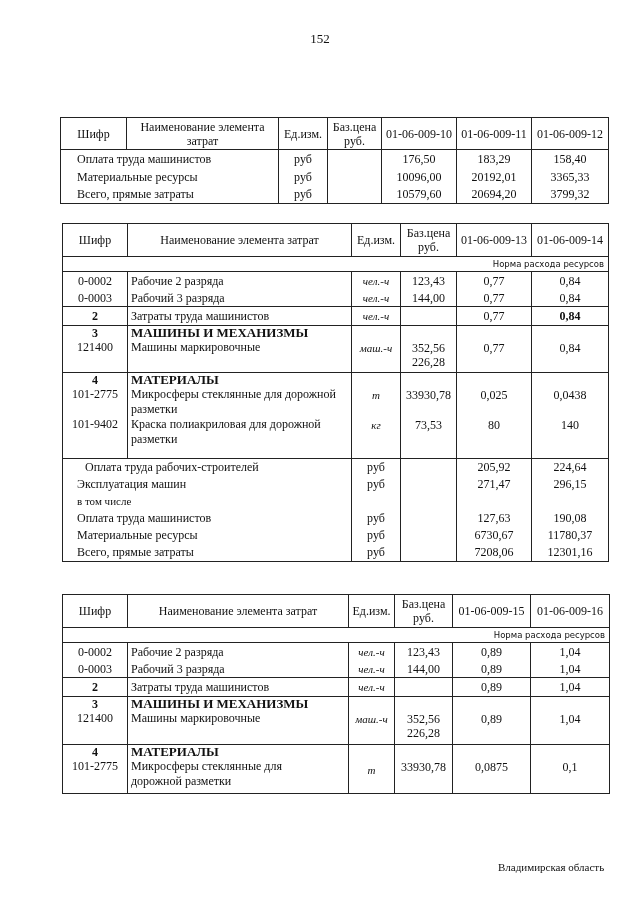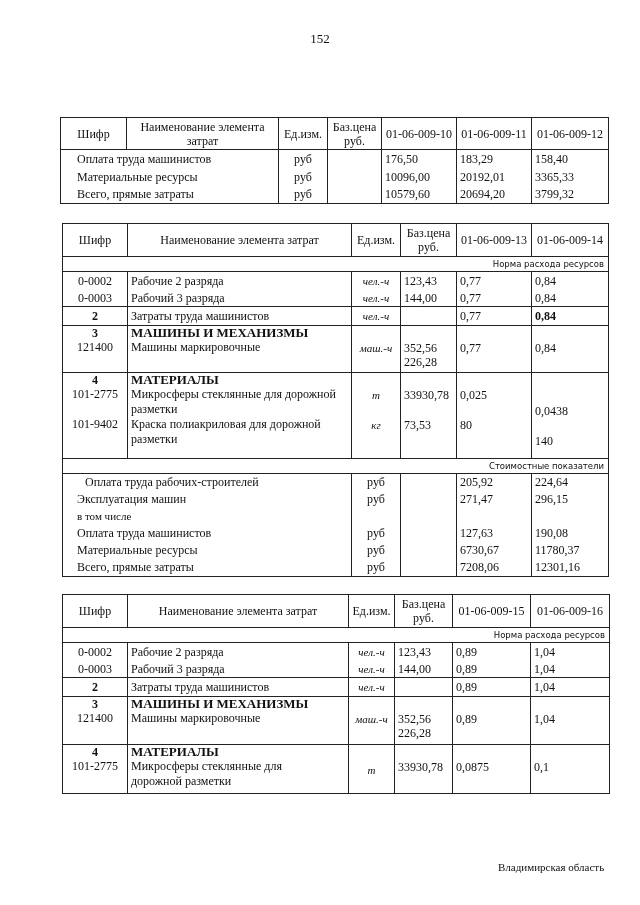--- a/index.html
+++ b/index.html
@@ -3,21 +3,21 @@
 <meta charset="utf-8">
 <style>
   html,body{margin:0;padding:0;background:#fff;}
   body{width:640px;height:905px;position:relative;overflow:hidden;font-family:"Liberation Serif",serif;color:#111;}
   .page-num{position:absolute;top:31px;left:0;width:640px;text-align:center;font-size:13px;}
   .footer{position:absolute;top:861px;left:498px;font-size:11px;}
   table{position:absolute;border-collapse:collapse;table-layout:fixed;font-size:12px;line-height:14px;margin-top:40px;}
   td,th{padding:0 3px;vertical-align:middle;font-weight:normal;}
   th{border:1px solid #222;text-align:center;line-height:14px;}
   .b{font-weight:bold;}
-  .r{text-align:left;}
+  .r{text-align:center;}
   .c{text-align:center;}
   .vl{border-left:1px solid #222;}
   .vr{border-right:1px solid #222;}
   .bb{border-bottom:1px solid #222;}
   .small{font-family:"DejaVu Sans",sans-serif;font-size:8.5px;text-align:right;padding-right:4px;}
   .u{}
   .top{vertical-align:top;}
   .unit{font-size:11px;font-style:italic;}
   #t1{left:60px;top:77px;width:548px;}
   #t2{left:62px;top:183px;width:546px;}
@@ -153,27 +153,24 @@
       <div>кг</div>
     </td>
     <td class="vl r top bb" style="padding-top:15px">
       <div style="height:30px">33930,78</div>
       <div>73,53</div>
     </td>
     <td class="vl r top bb" style="padding-top:15px">
       <div style="height:30px">0,025</div>
       <div>80</div>
     </td>
-    <td class="vl vr r top bb" style="padding-top:31px">
+    <td class="vl vr r top bb" style="padding-top:15px">
       <div style="height:30px">0,0438</div>
       <div>140</div>
     </td>
-  </tr>
-  <tr style="height:14px">
-    <td colspan="6" class="vl vr bb small">Стоимостные показатели</td>
   </tr>
   <tr style="height:17px" class="b">
     <td colspan="2" class="vl" style="padding-left:22px">Оплата труда рабочих-строителей</td>
     <td class="vl c">руб</td>
     <td class="vl"></td>
     <td class="vl r">205,92</td>
     <td class="vl vr r">224,64</td>
   </tr>
   <tr style="height:17px" class="b">
     <td colspan="2" class="vl" style="padding-left:14px">Эксплуатация машин</td>

